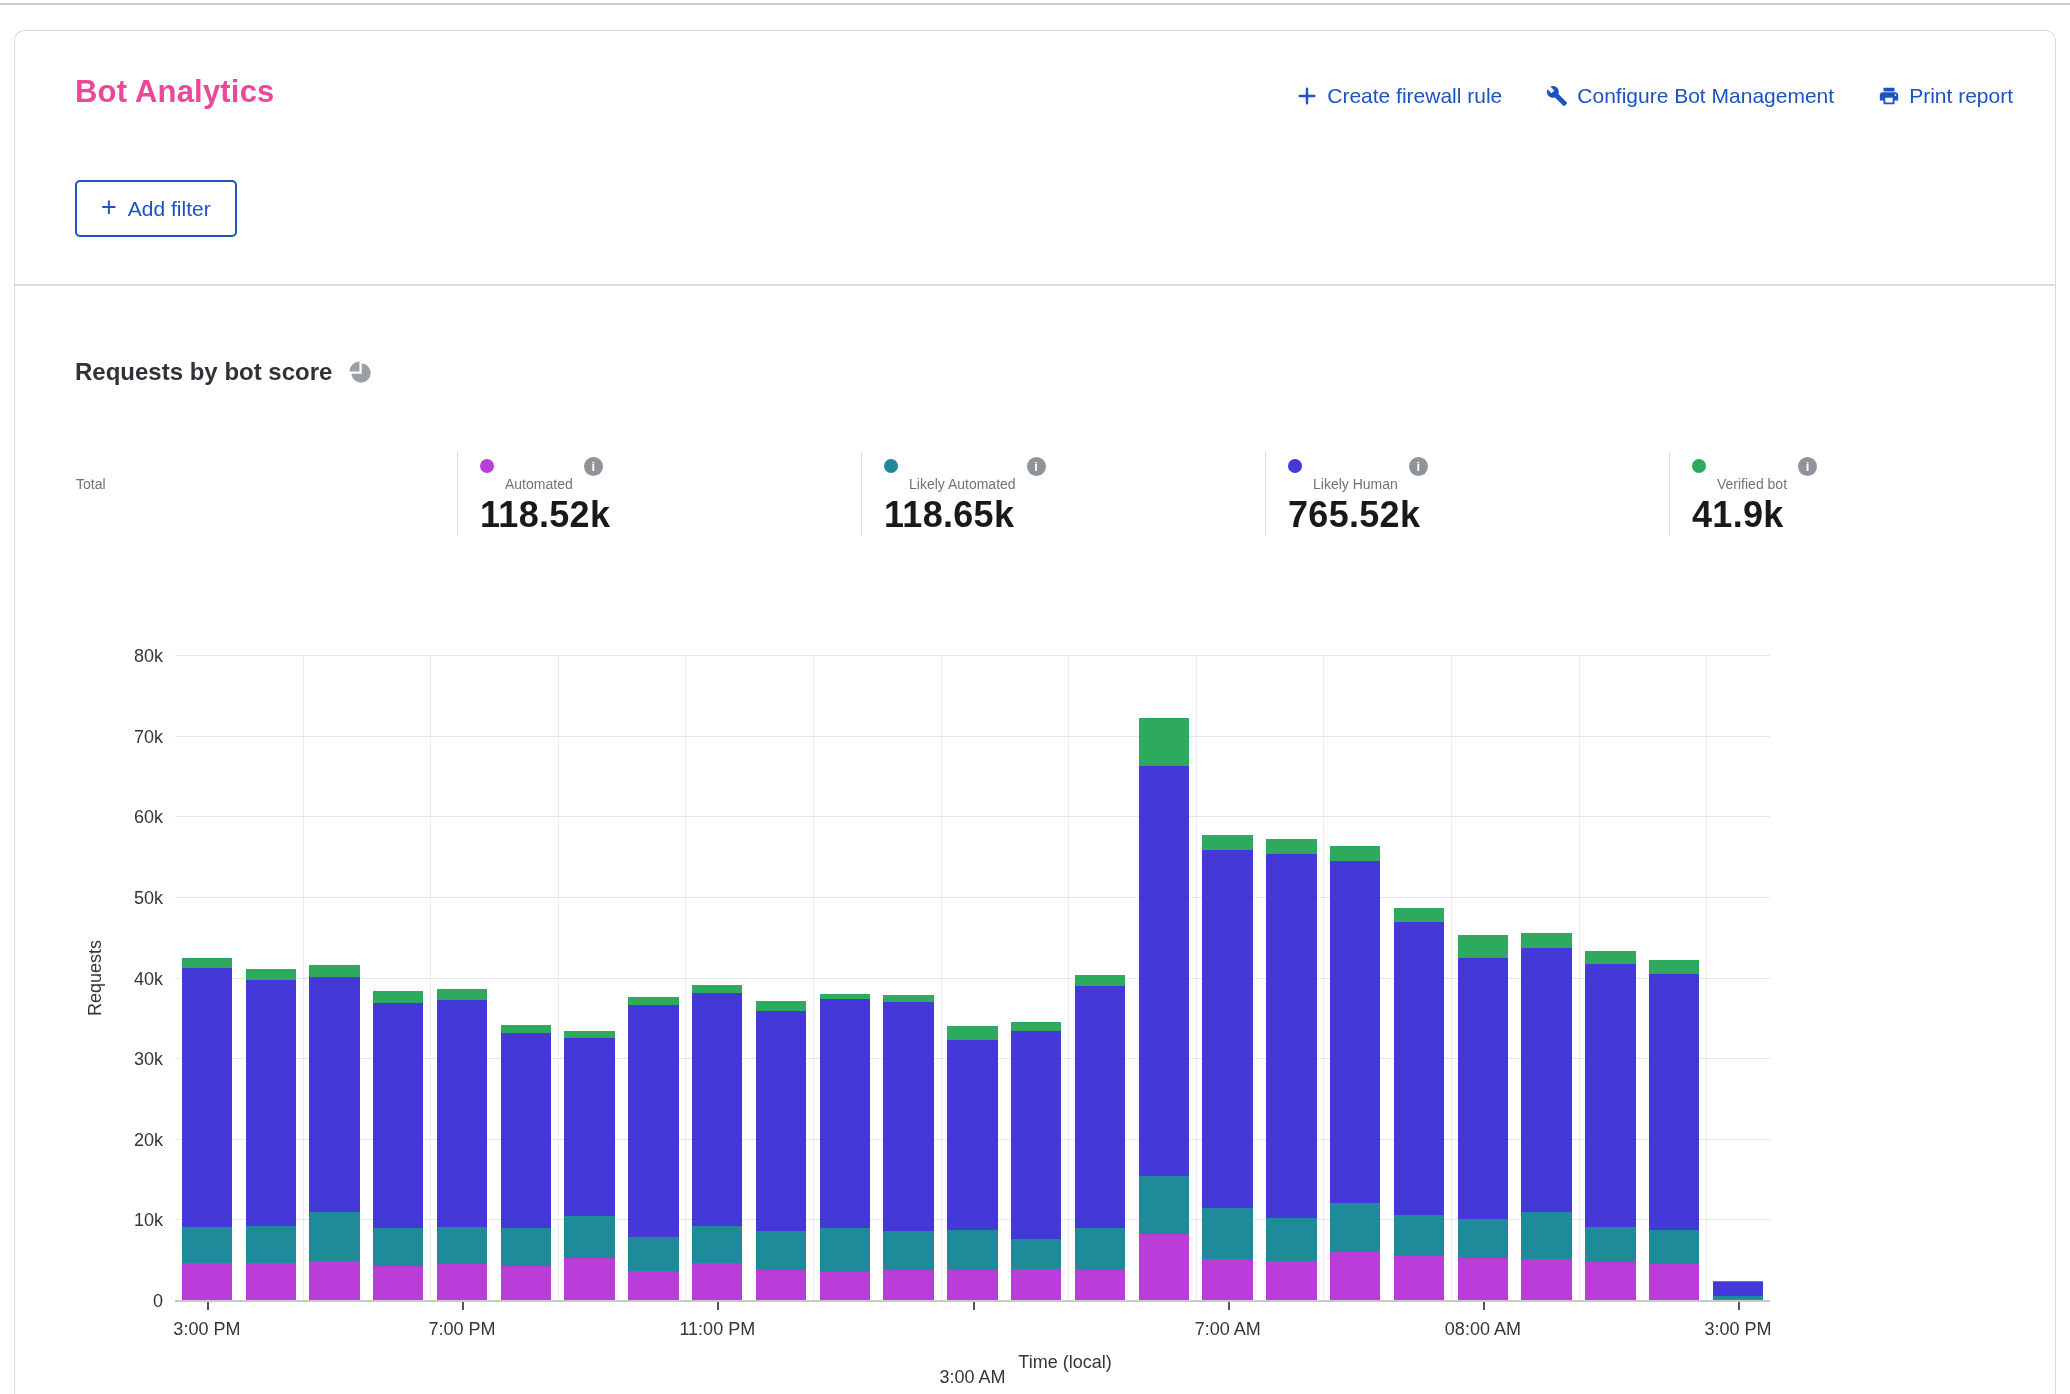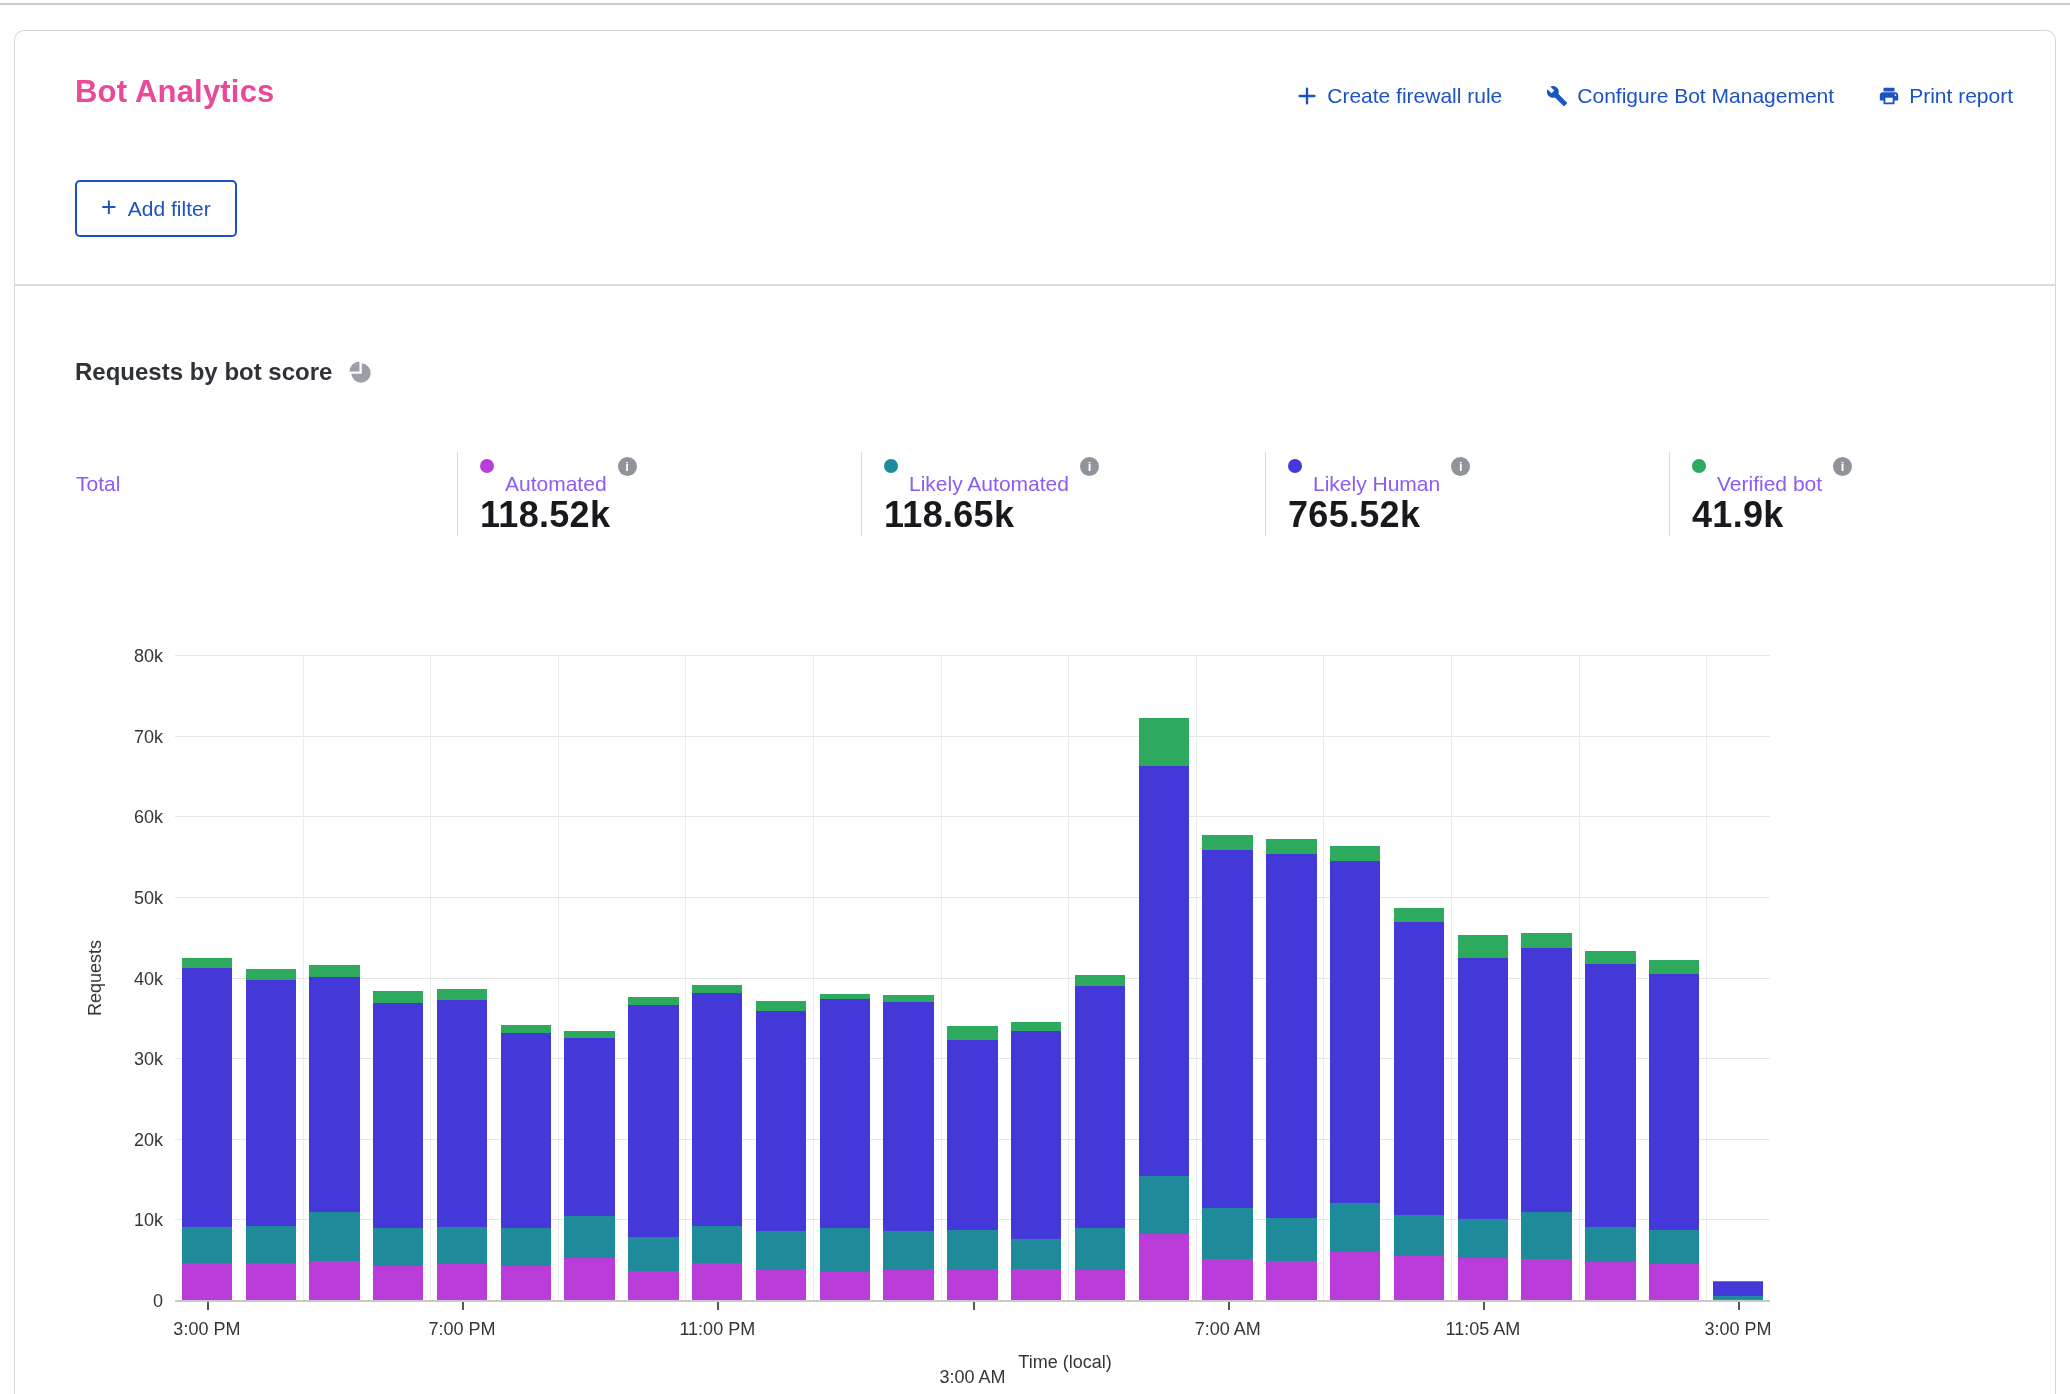--- a/index.html
+++ b/index.html
@@ -33,21 +33,21 @@
   .section-title-row { position:absolute; left:75px; top:358px; display:flex; align-items:center; gap:16px; }
   .section-title { font-size:24px; font-weight:700; color:#2f3338; }
   .pie-icon svg { display:block; }
 
   .stats { position:absolute; left:53px; top:452px; display:flex; }
   .stat-col { width:404px; padding-left:22px; border-left:1px solid #dcdcdc; }
   .stat-col:first-child { border-left-color:transparent; }
   .stat-label-row { display:flex; align-items:center; gap:11px; height:28px; }
   .stat-dot { width:14px; height:14px; border-radius:50%; }
   .stat-col:first-child .stat-dot { display:none; }
-  .stat-label { font-size:21px; color:#8b5cf6;margin-top:36px; }
+  .stat-label { font-size:14px; color:#737373;margin-top:36px; }
   .info-icon { width:19px; height:19px; border-radius:50%; background:#8f939a; color:#fff;
     display:flex; align-items:center; justify-content:center; font-size:13px; font-weight:700; }
   .info-icon::after { content:"i"; }
   .stat-col:first-child .info-icon { display:none; }
   .stat-value { margin-top:14px; font-size:36px; font-weight:700; color:#17191c; letter-spacing:.3px; }
 
   
   .plot { position:absolute; left:175px; top:656px; width:1595px; height:645px; }
   .grid-h { position:absolute; left:0; width:100%; height:1px; background:#e6e6e6; }
   .grid-v { position:absolute; top:0; width:1px; height:100%; background:#ececec; }
@@ -408,18 +408,18 @@
       <div class="x-label" style="left: 2%;">3:00 PM</div>
       <div class="x-tick" style="left: 18%;"></div>
       <div class="x-label" style="left: 18%;">7:00 PM</div>
       <div class="x-tick" style="left: 34%;"></div>
       <div class="x-label" style="left: 34%;">11:00 PM</div>
       <div class="x-tick" style="left: 50%;"></div>
       <div class="x-label" style="left: 50%; margin-top: 48px;">3:00 AM</div>
       <div class="x-tick" style="left: 66%;"></div>
       <div class="x-label" style="left: 66%;">7:00 AM</div>
       <div class="x-tick" style="left: 82%;"></div>
-      <div class="x-label" style="left: 82%;">11:05 AM</div>
+      <div class="x-label" style="left: 82%;">08:00 AM</div>
       <div class="x-tick" style="left: 98%;"></div>
       <div class="x-label" style="left: 98%;">3:00 PM</div>
     </div>
   <div class="x-axis-title">Time (local)</div>
 </div>
 
 </body></html>

